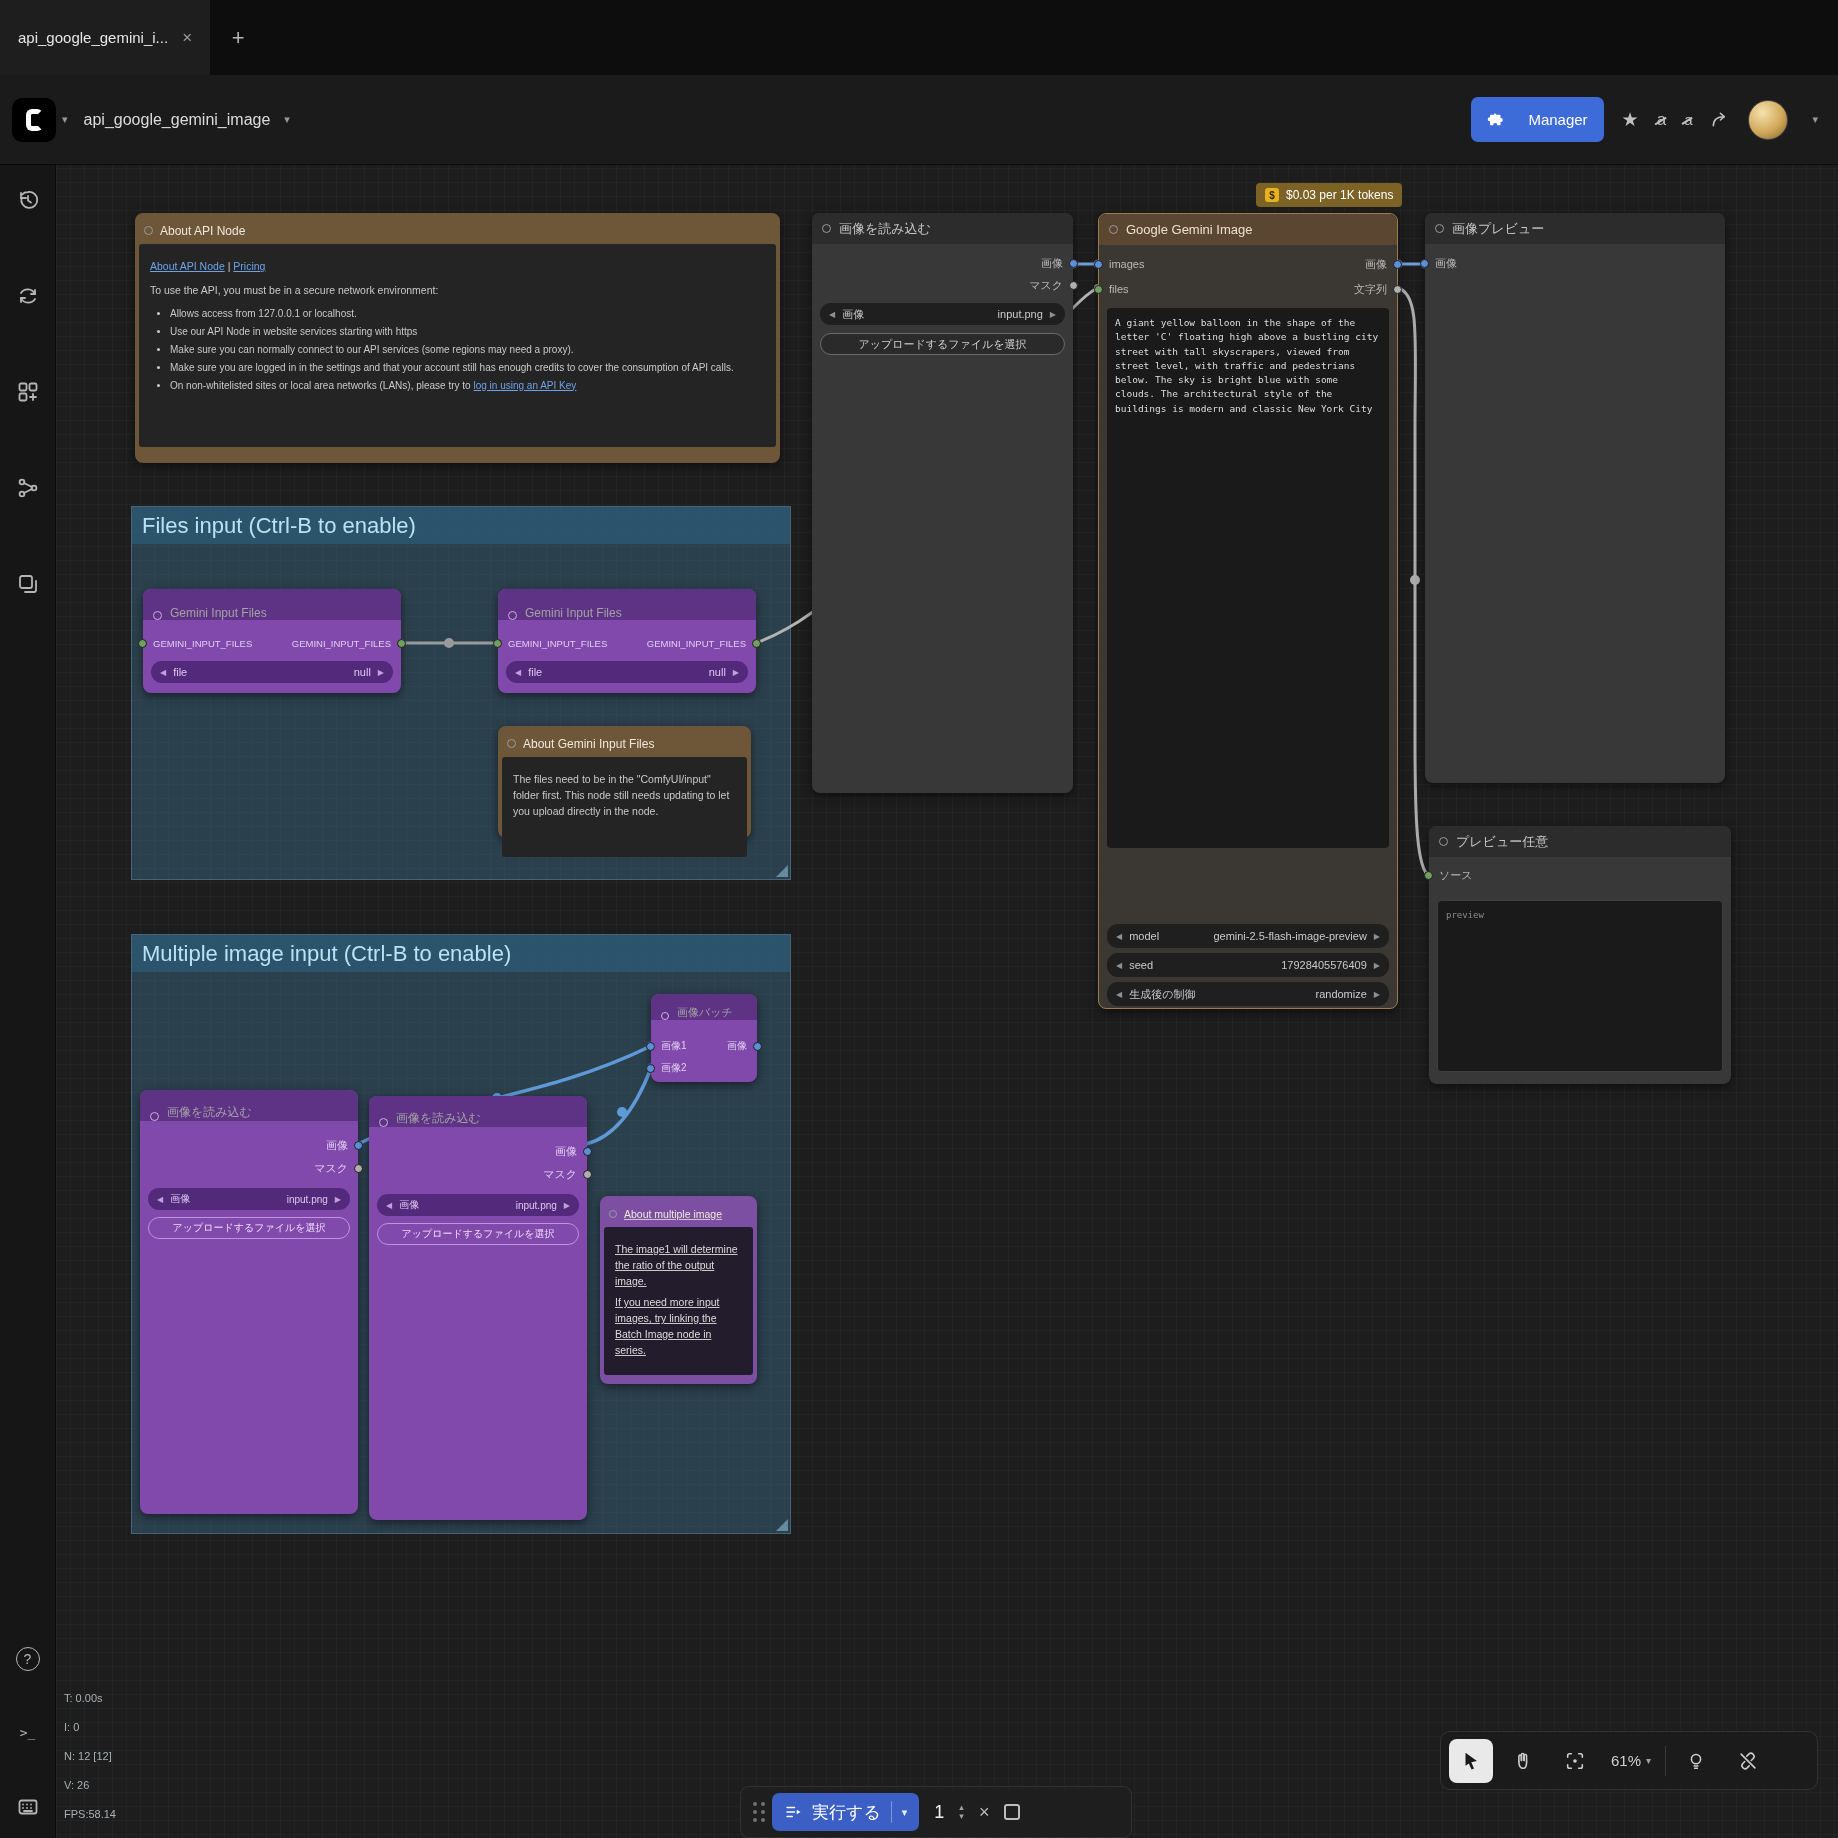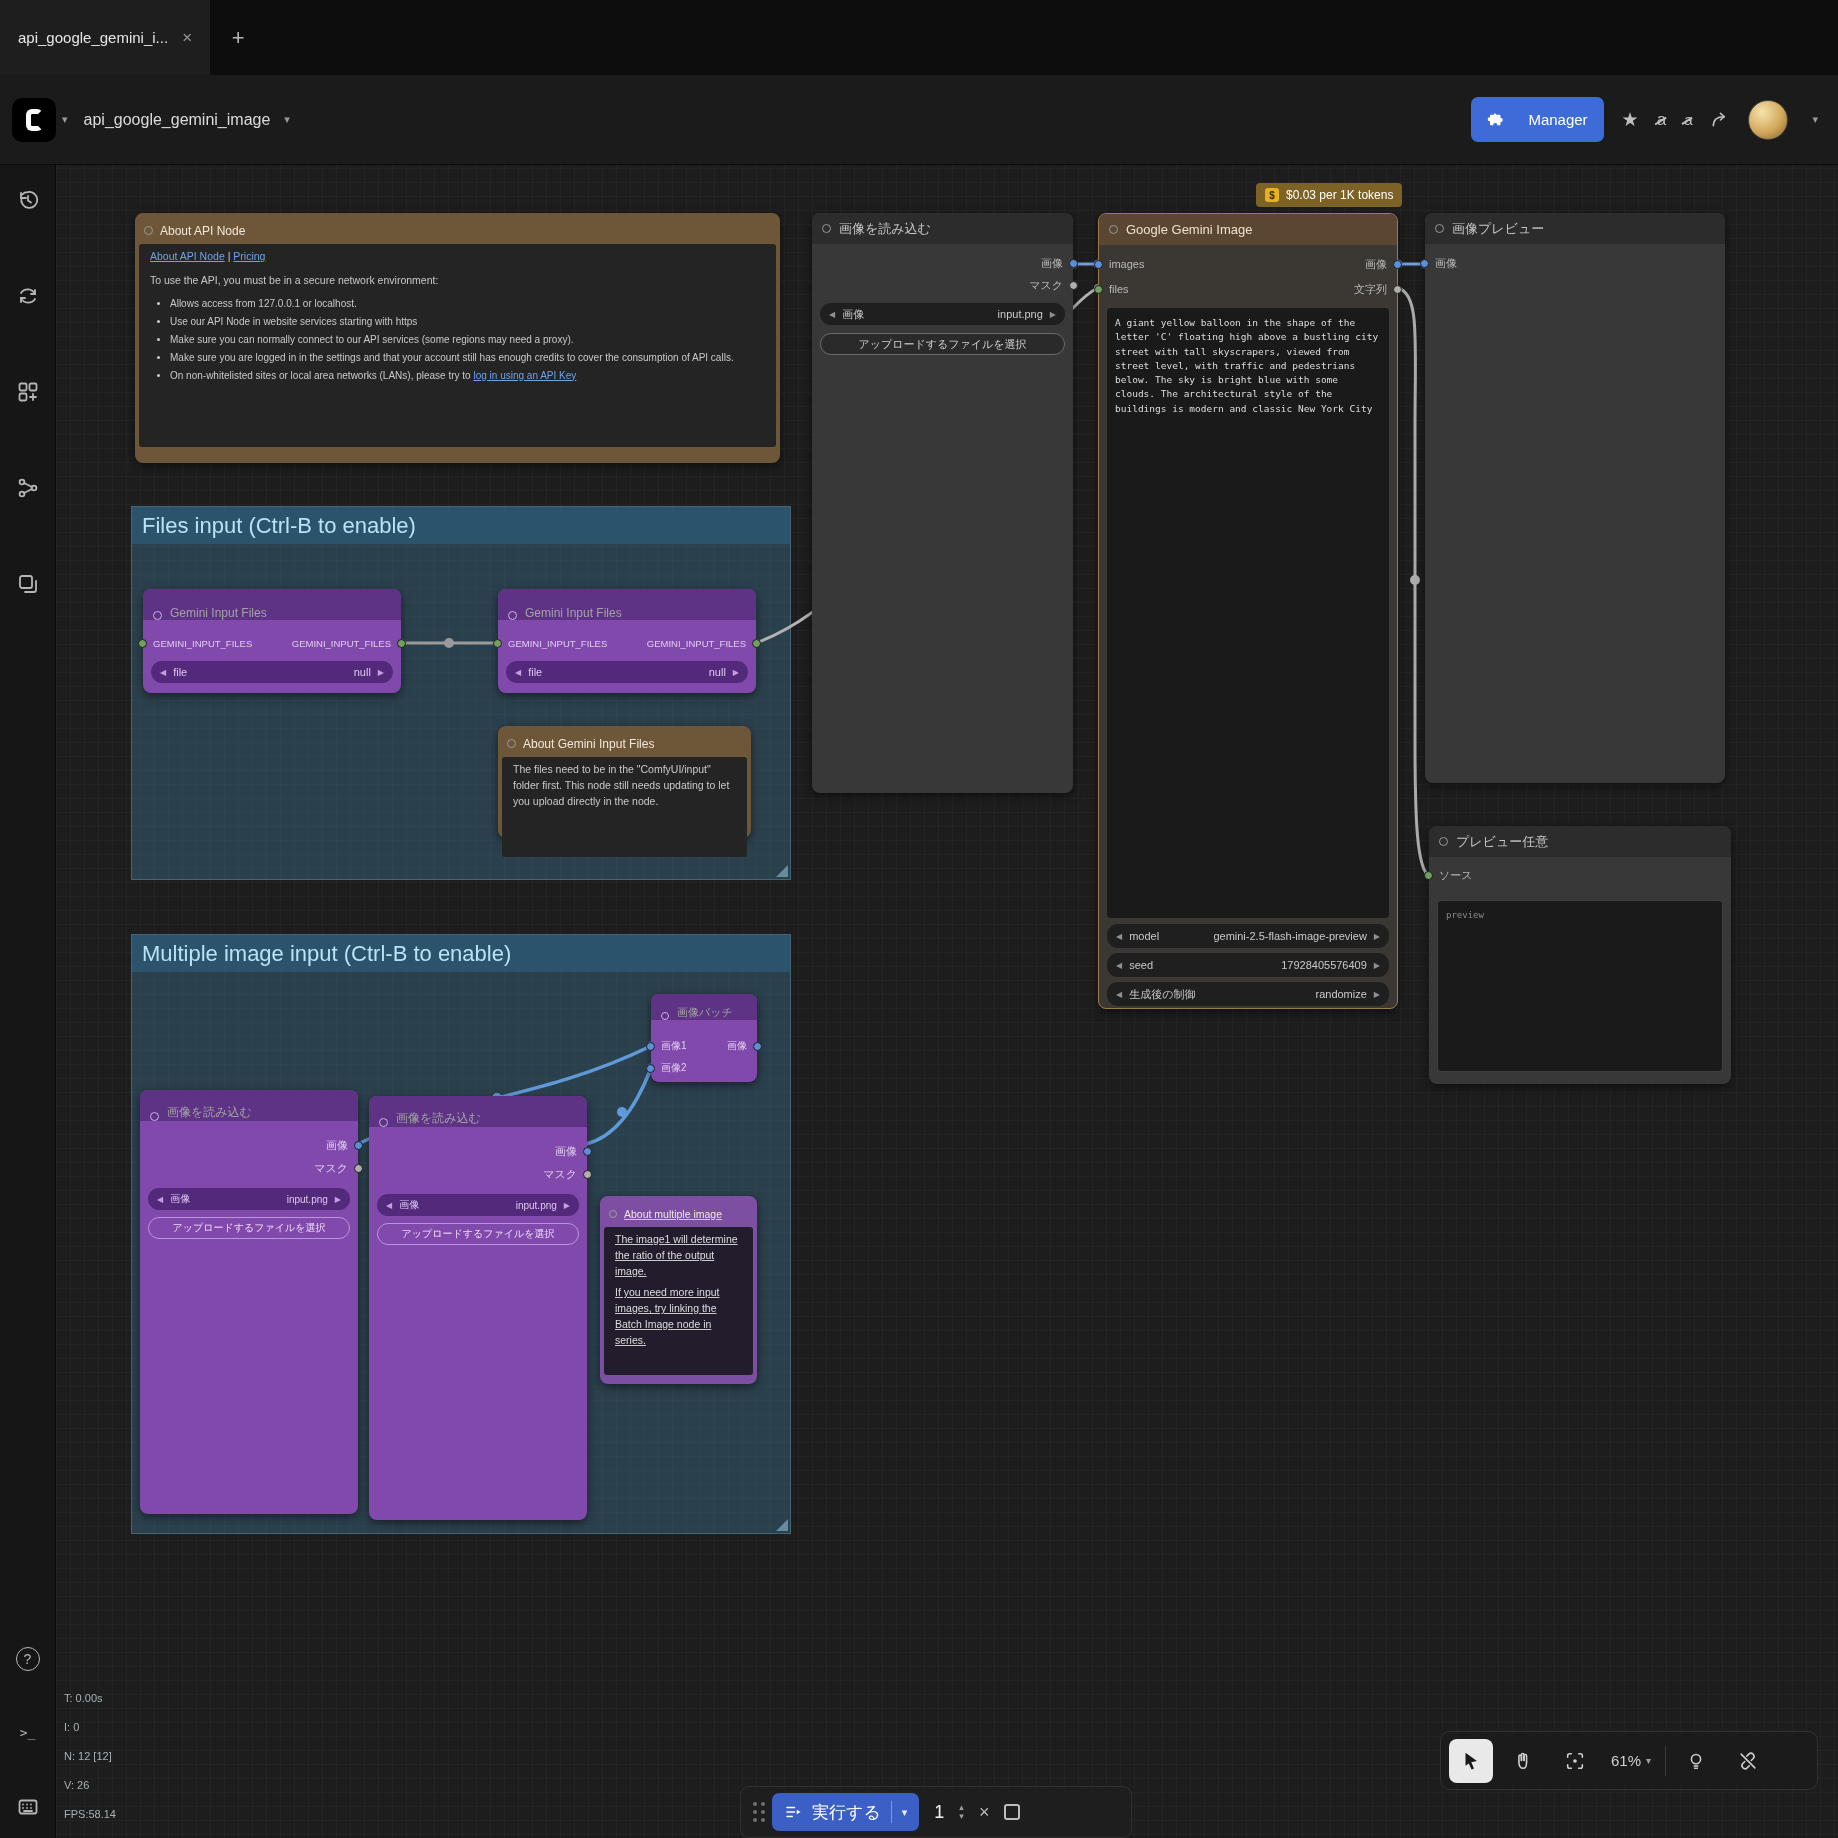--- a/index.html
+++ b/index.html
@@ -70,21 +70,21 @@
   .api-node .node-hd { background:#5a4631; color:#ece2d0; }
 
   .purple { background:#8049ab; color:#e8dcf3; }
   .purple .node-hd { background:#5e3386; color:#a3a3a3;align-items:flex-end; }
   .purple .hd-dot { border-color:#cdb0e6; }
   .purple .plabel { color:#e0cdf2; }
 
   .note-node { border:4px solid #6e5639; background:#6e5639; border-radius:8px; }
   .note-node .note-hd { display:flex; align-items:center; gap:7px; height:27px; padding:0 5px;
     color:#f0e8da; font-size:12px; white-space:nowrap; overflow:hidden; }
-  .note-body { background:#242424; border-radius:3px; padding:5px 11px; color:#c9c9c9;
+  .note-body { background:#242424; border-radius:3px; padding:15px 11px; color:#c9c9c9;
     font-size:10.5px; line-height:1.5; overflow:hidden; }
   .purple-note { border-color:#7c4fa3; background:#7c4fa3;text-decoration:underline; }
   .purple-note .note-body { background:#231c2d; color:#ddd; }
   a.doc-link { color:#6ea3e8; text-decoration:underline; }
   .note-ul { margin:7px 0 0 20px; padding:0; font-size:10px; }
   .note-ul li { margin-bottom:3px; }
 
   .port { position:absolute; display:flex; align-items:center; gap:6px; height:16px;
     font-size:11px; color:#b9b9b9; white-space:nowrap; }
   .port.in { left:-5px;text-align:center; }
@@ -294,21 +294,21 @@
       <span class="plabel">files</span>
     </div>
     <div class="port out" style="top:42px">
       <span class="pdot"></span>
       <span class="plabel">画像</span>
     </div>
     <div class="port out" style="top:67px">
       <span class="pdot gray"></span>
       <span class="plabel">文字列</span>
     </div>
-    <div class="textzone" style="left:8px;right:8px;top:94px;height:610px">A giant yellow balloon in the shape of the letter 'C' floating high above a bustling city street with tall skyscrapers, viewed from street level, with traffic and pedestrians below. The sky is bright blue with some clouds. The architectural style of the buildings is modern and classic New York City</div>
+    <div class="textzone" style="left:8px;right:8px;top:94px;height:540px">A giant yellow balloon in the shape of the letter 'C' floating high above a bustling city street with tall skyscrapers, viewed from street level, with traffic and pedestrians below. The sky is bright blue with some clouds. The architectural style of the buildings is modern and classic New York City</div>
     <div class="widget" style="top:710px;height:24px">
       <span class="w-arrow">◀</span>
       <span class="w-label">model</span>
       <span class="w-value">gemini-2.5-flash-image-preview</span>
       <span class="w-arrow">▶</span>
     </div>
     <div class="widget" style="top:739px;height:24px">
       <span class="w-arrow">◀</span>
       <span class="w-label">seed</span>
       <span class="w-value">17928405576409</span>

